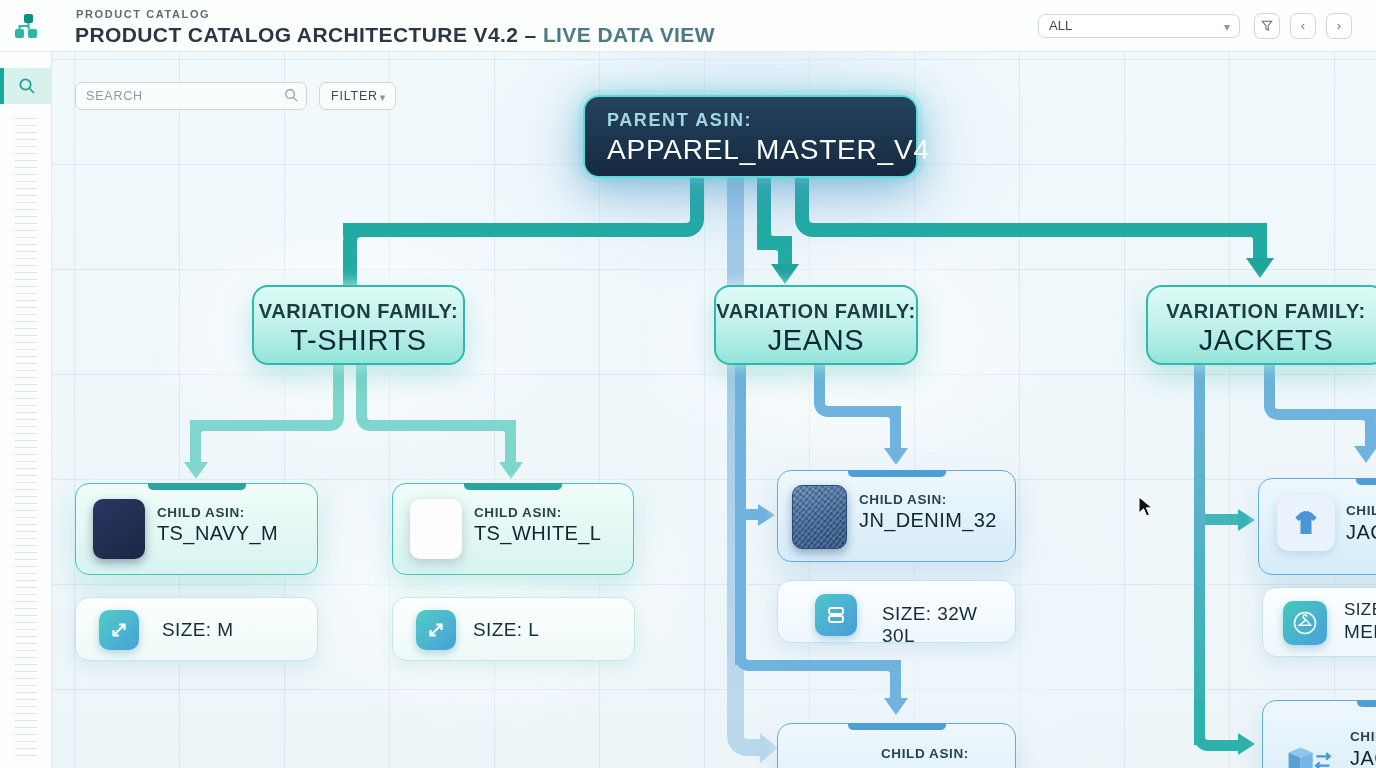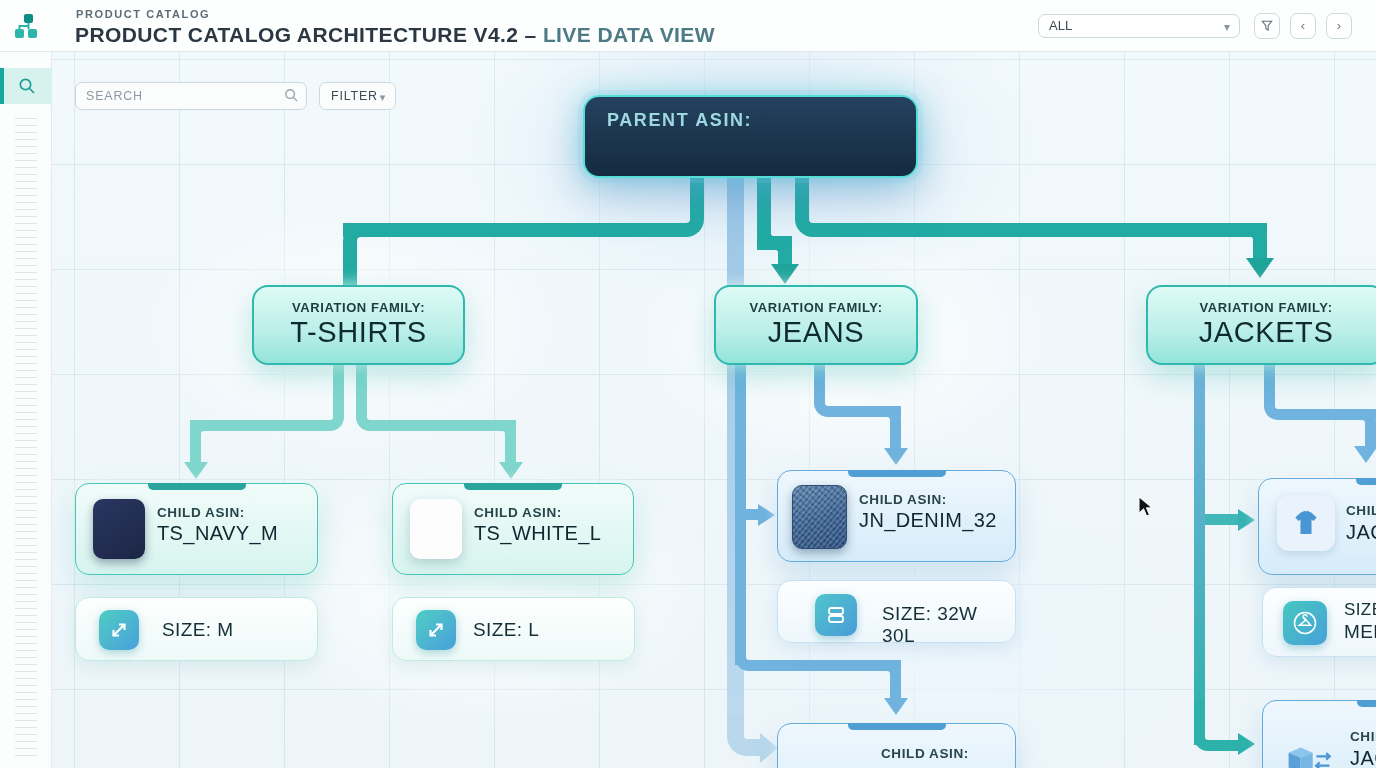--- a/index.html
+++ b/index.html
@@ -56,21 +56,21 @@
   .parent-node{left:583px;top:95px;width:335px;height:83px;border-radius:16px;
     background:linear-gradient(180deg,#24425f,#152a40);border:2px solid #55ded6;
     box-shadow:0 0 0 5px rgba(130,200,235,.16),0 16px 46px rgba(80,140,200,.45),0 0 26px rgba(90,225,215,.5);
     padding:13px 0 0 22px;}
   .parent-node .lab{font-size:18px;letter-spacing:1.6px;color:#9ed8e0;font-weight:bold;}
   .parent-node .val{font-size:28px;letter-spacing:.8px;color:#ffffff;margin-top:3px;}
 
   .family{height:80px;border-radius:16px;border:2px solid #30b8ae;text-align:center;padding-top:13px;
     background:linear-gradient(180deg,#defaf5 0%,#bdf0e9 55%,#93e4da 100%);
     box-shadow:0 10px 28px rgba(46,180,170,.32),0 0 16px rgba(255,255,255,.85);}
-  .family .lab{font-size:13px;letter-spacing:.6px;color:#1c3c40;font-weight:bold;}
+  .family .lab{font-size:20px;letter-spacing:.6px;color:#1c3c40;font-weight:bold;}
   .family .val{font-size:29px;letter-spacing:.6px;color:#0f2a30;margin-top:1px;}
 
   .child{border-radius:14px;padding:0;}
   .child .tab{position:absolute;top:-1px;left:50%;transform:translateX(-50%);width:98px;height:7px;border-radius:0 0 5px 5px;}
   .child .lab{position:absolute;font-size:13.5px;letter-spacing:.6px;color:#27454a;font-weight:bold;}
   .child .val{position:absolute;font-size:20px;letter-spacing:.4px;color:#0f2730;}
   .child-teal{background:linear-gradient(180deg,#f1fcfa,#d6f4ee);border:1.5px solid #47c5ba;
     box-shadow:0 10px 26px rgba(70,190,180,.28),0 0 14px rgba(255,255,255,.9);}
   .child-teal .tab{background:#2aa59d;}
   .child-blue{background:linear-gradient(180deg,#eef7fd,#d6ecf9);border:1.5px solid #63abdc;
@@ -166,20 +166,21 @@
           <line x1="10" y1="10" x2="14" y2="14" stroke="#97a4ad" stroke-width="1.5"></line>
         </svg>
     </div>
     <div class="filter-btn" style="left:267px;top:30px;">
       <span>FILTER</span>
       <span class="chev" style="line-height:28px;">▾</span>
     </div>
 
     <div class="node parent-node" style="left:531px;top:43px;">
       <div class="lab">PARENT ASIN:</div>
+      <div class="val">APPAREL_MASTER_V4</div>
     </div>
 
     <div class="node family" style="left:200px;top:233px;width:213px;">
       <div class="lab">VARIATION FAMILY:</div>
       <div class="val">T-SHIRTS</div>
     </div>
     <div class="node family" style="left:662px;top:233px;width:204px;">
       <div class="lab">VARIATION FAMILY:</div>
       <div class="val">JEANS</div>
     </div>

